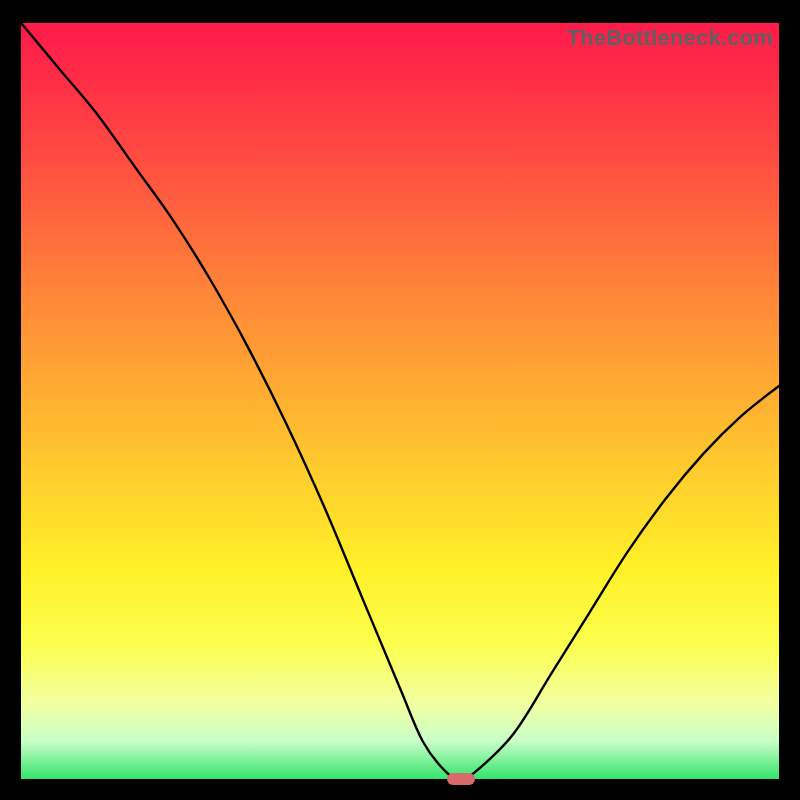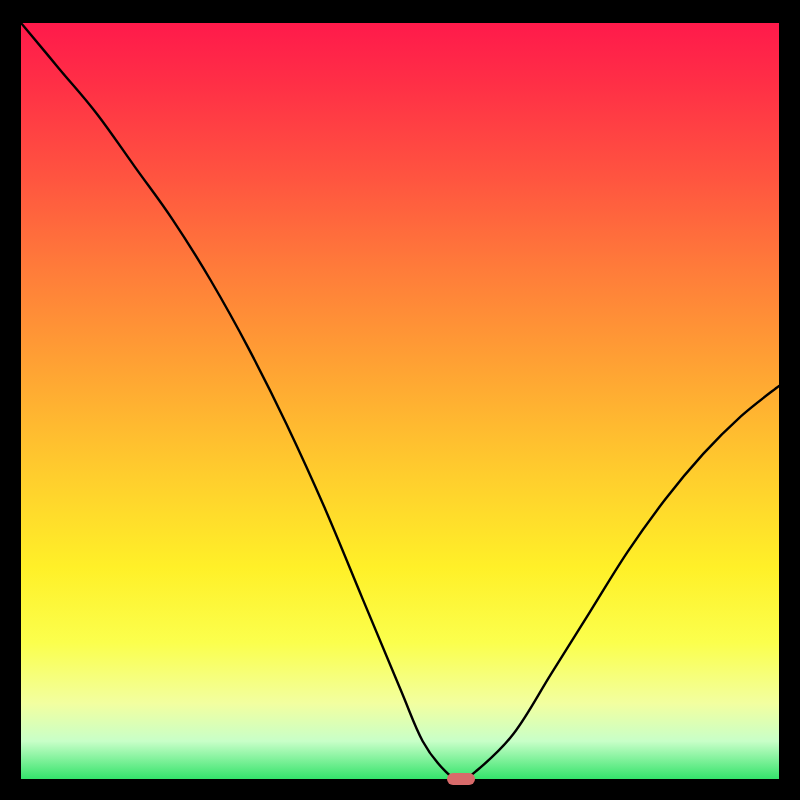--- a/index.html
+++ b/index.html
@@ -61,18 +61,19 @@
     background: #d86a6a;
     border-radius: 6px;
     transform: translate(-50%, -50%);
   }
 </style>
 </head>
 <body>
 
 <div class="chart-wrap">
   <div class="plot-area">
+    <div class="watermark">TheBottleneck.com</div>
     <svg class="curve" viewBox="0 0 758 756" preserveAspectRatio="none">
       <path fill="none" stroke="#000" stroke-width="2.4" stroke-linecap="round" d="M 0.0 0.0 C 6.8 8.2, 24.3 29.0, 37.9 45.4 C 51.5 61.7, 62.2 73.0, 75.8 90.7 C 89.4 108.4, 100.1 124.6, 113.7 143.6 C 127.3 162.7, 138.0 176.1, 151.6 196.6 C 165.2 217.0, 175.9 233.9, 189.5 257.0 C 203.1 280.2, 213.8 299.2, 227.4 325.1 C 241.0 350.9, 251.7 372.1, 265.3 400.7 C 278.9 429.3, 289.6 452.5, 303.2 483.8 C 316.8 515.1, 327.5 541.9, 341.1 574.6 C 354.7 607.2, 368.1 639.4, 379.0 665.3 C 389.9 691.1, 393.6 703.2, 401.7 718.2 C 409.9 733.2, 417.7 741.6, 424.5 748.4 C 431.3 755.2, 434.2 756.0, 439.6 756.0 C 445.1 756.0, 445.2 756.6, 454.8 748.4 C 464.4 740.3, 479.1 728.3, 492.7 710.6 C 506.3 692.9, 517.0 671.9, 530.6 650.2 C 544.2 628.4, 554.9 611.5, 568.5 589.7 C 582.1 567.9, 592.8 549.6, 606.4 529.2 C 620.0 508.8, 630.7 494.0, 644.3 476.3 C 657.9 458.6, 668.6 445.9, 682.2 430.9 C 695.8 416.0, 706.5 405.4, 720.1 393.1 C 733.7 380.9, 751.2 368.3, 758.0 362.9"></path>
     </svg>
     <div class="optimal-marker" style="left: 439.64px; top: 756px;"></div>
   </div>
 </div>
 
 </body></html>

